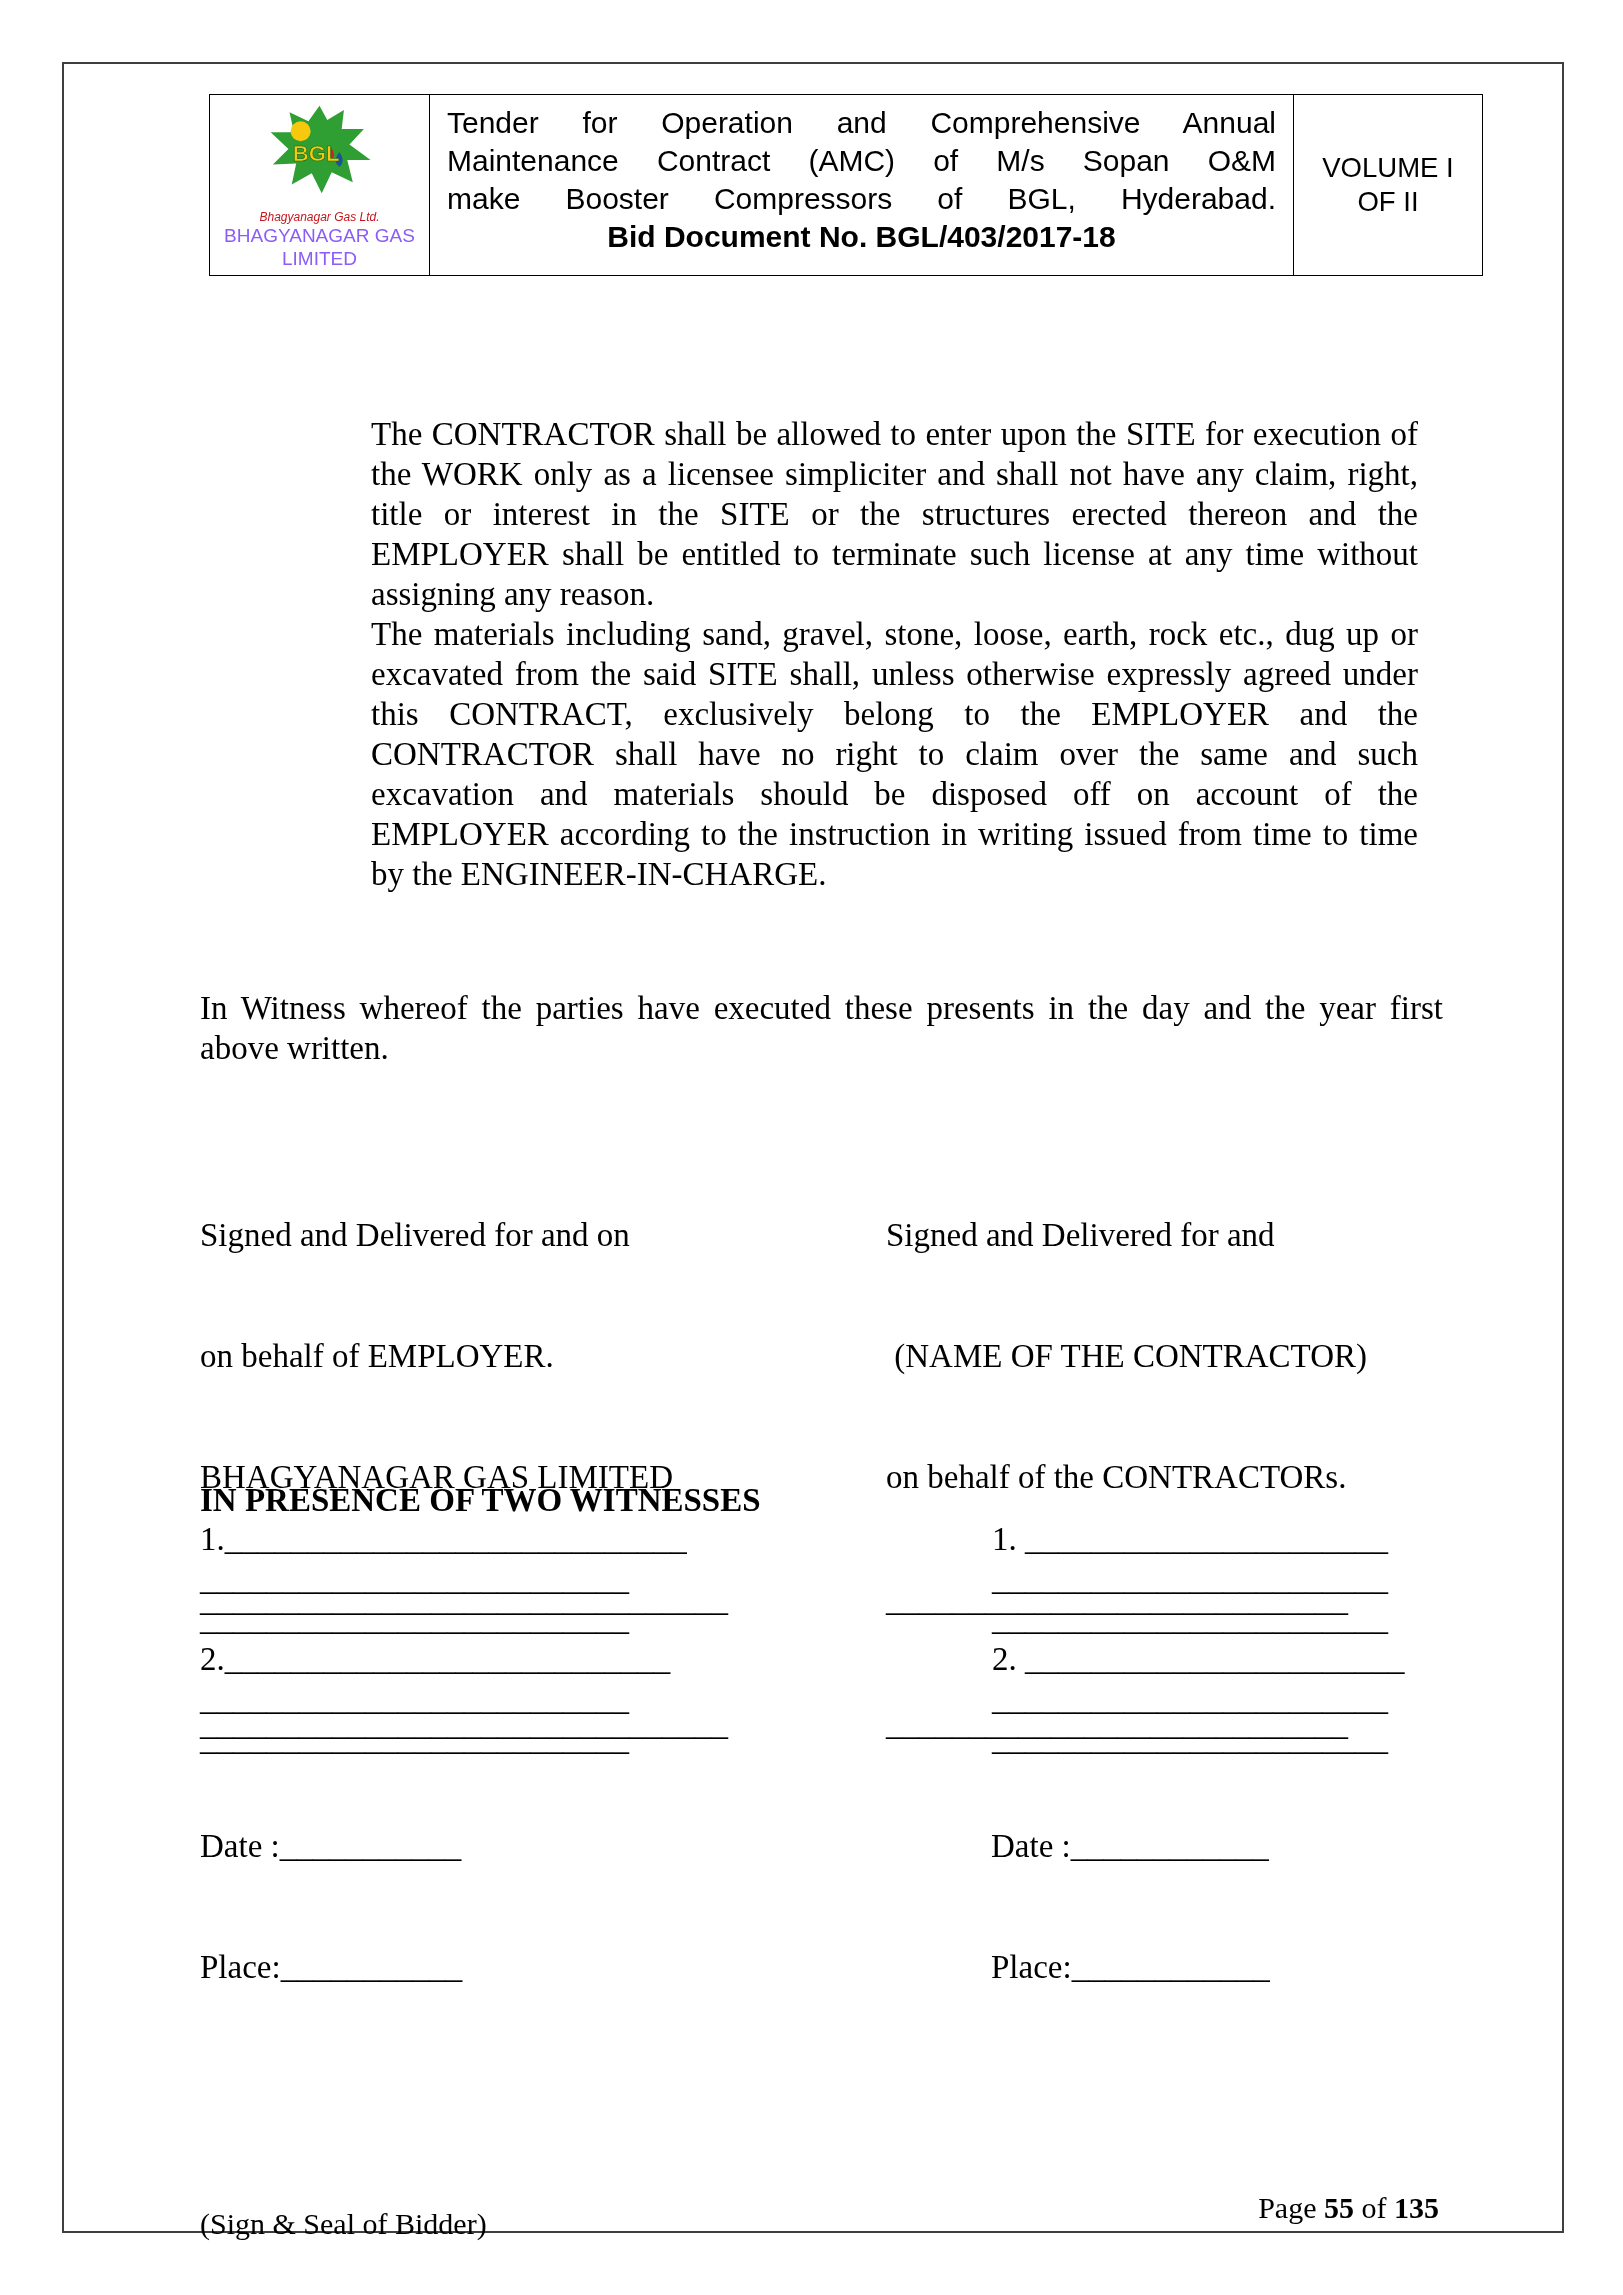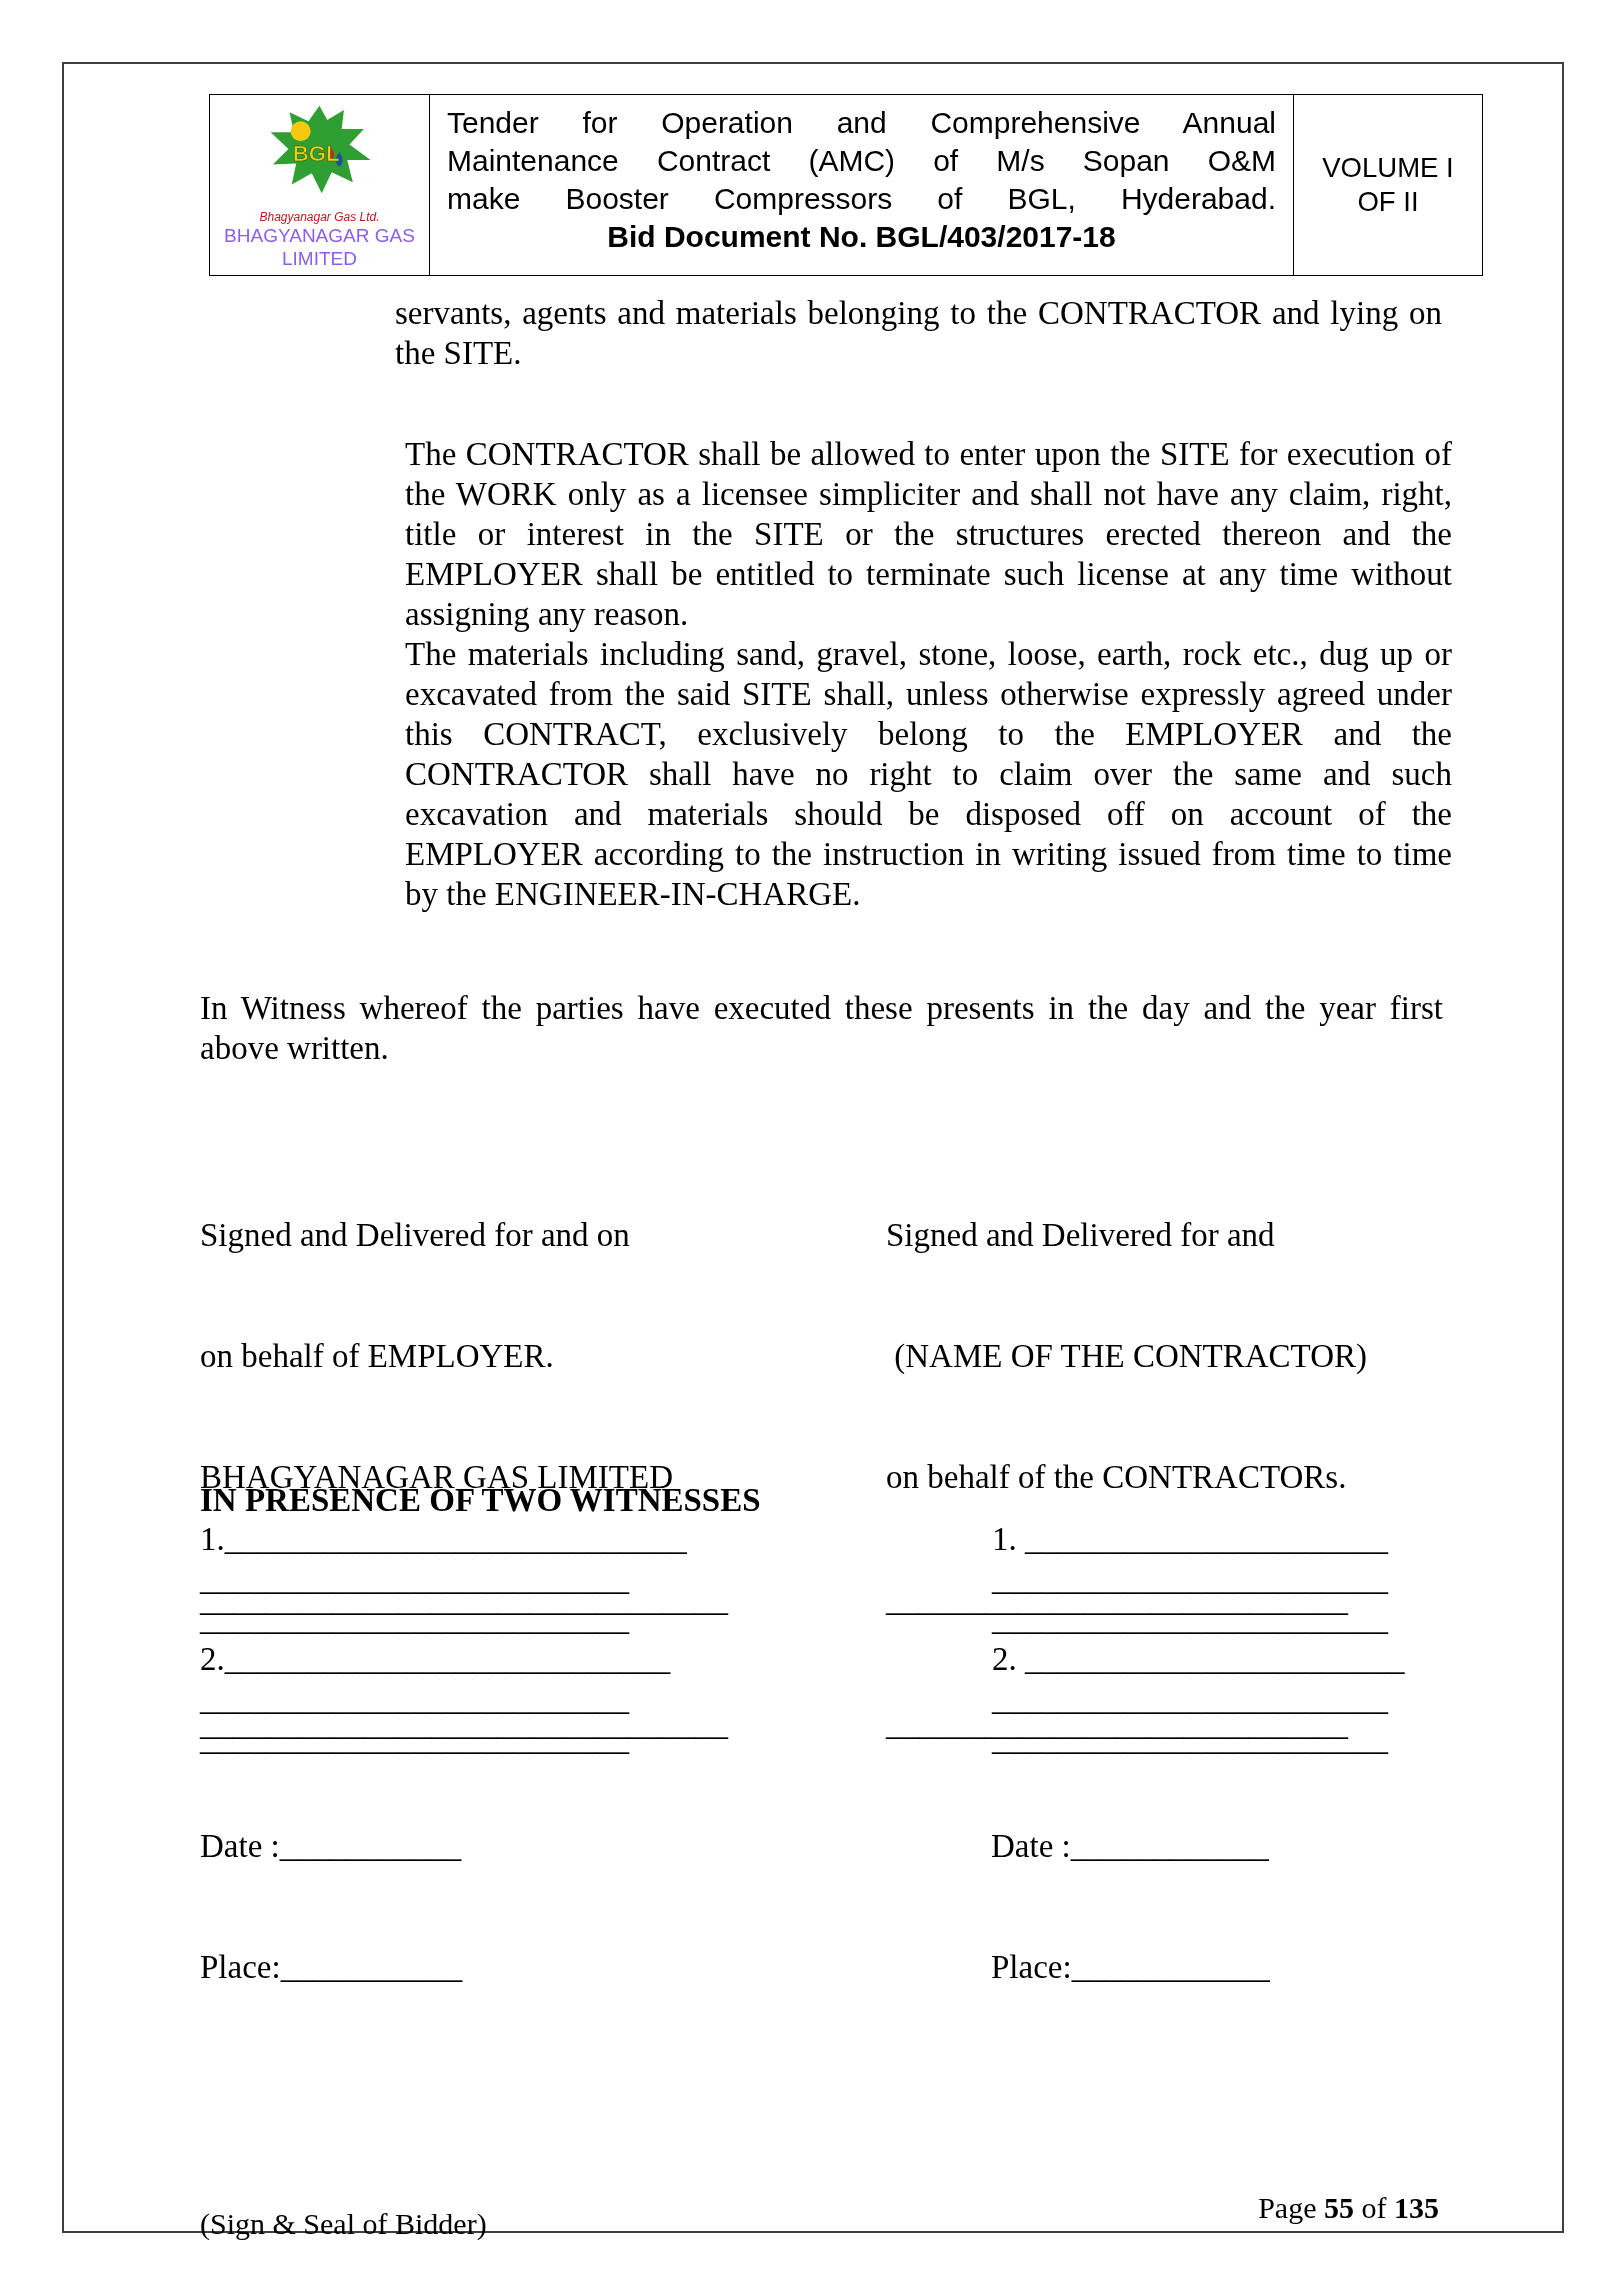--- a/index.html
+++ b/index.html
@@ -69,23 +69,22 @@
   
   .body-text { font-size: 33px; line-height: 40px; }
 
   .para-block-1 {
     position: absolute;
     left: 395px; top: 293px; width: 1047px;
     text-align: justify;
   }
   .para-block-2 {
     position: absolute;
-    left: 405px; top: 414px; width: 1047px;
+    left: 371px; top: 414px; width: 1047px;
     text-align: justify;
-    margin-top: 20px;
   }
   .para-block-2 p { text-align: justify; }
 
   .witness-clause {
     position: absolute;
     left: 200px; top: 988px; width: 1243px;
     text-align: justify;
   }
 
   
@@ -162,21 +161,20 @@
       <div class="title-line">make Booster Compressors of BGL, Hyderabad.</div>
       <div class="title-subline">Bid Document No. BGL/403/2017-18</div>
     </div>
 
     <div class="volume-cell">
       <div>VOLUME I</div>
       <div>OF II</div>
     </div>
   </div>
 
-  <div class="para-block-1 body-text">servants, agents and materials belonging to the CONTRACTOR and lying on the SITE.</div>
 
   <div class="para-block-2 body-text">
     <p>The CONTRACTOR shall be allowed to enter upon the SITE for execution of the WORK only as a licensee simpliciter and shall not have any claim, right, title or interest in the SITE or the structures erected thereon and the EMPLOYER shall be entitled to terminate such license at any time without assigning any reason.</p>
     <p>The materials including sand, gravel, stone, loose, earth, rock etc., dug up or excavated from the said SITE shall, unless otherwise expressly agreed under this CONTRACT, exclusively belong to the EMPLOYER and the CONTRACTOR shall have no right to claim over the same and such excavation and materials should be disposed off on account of the EMPLOYER according to the instruction in writing issued from time to time by the ENGINEER-IN-CHARGE.</p>
   </div>
 
   <div class="witness-clause body-text">In Witness whereof the parties have executed these presents in the day and the year first above written.</div>
 
   <div class="sig-left body-text">
     <div class="sig-line">Signed and Delivered for and on</div>

